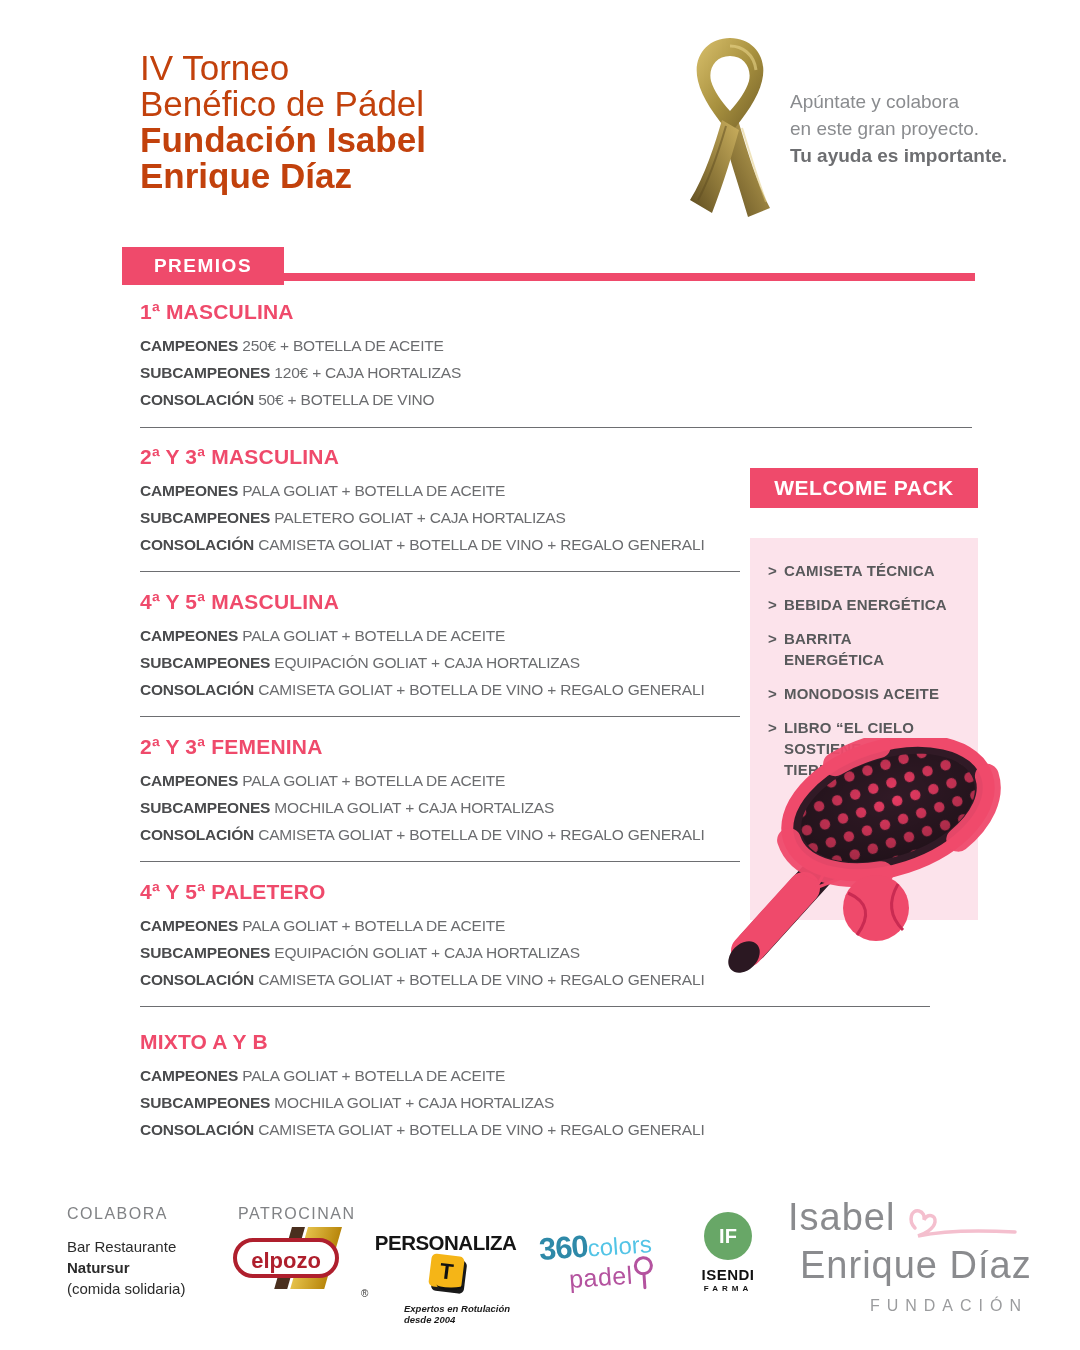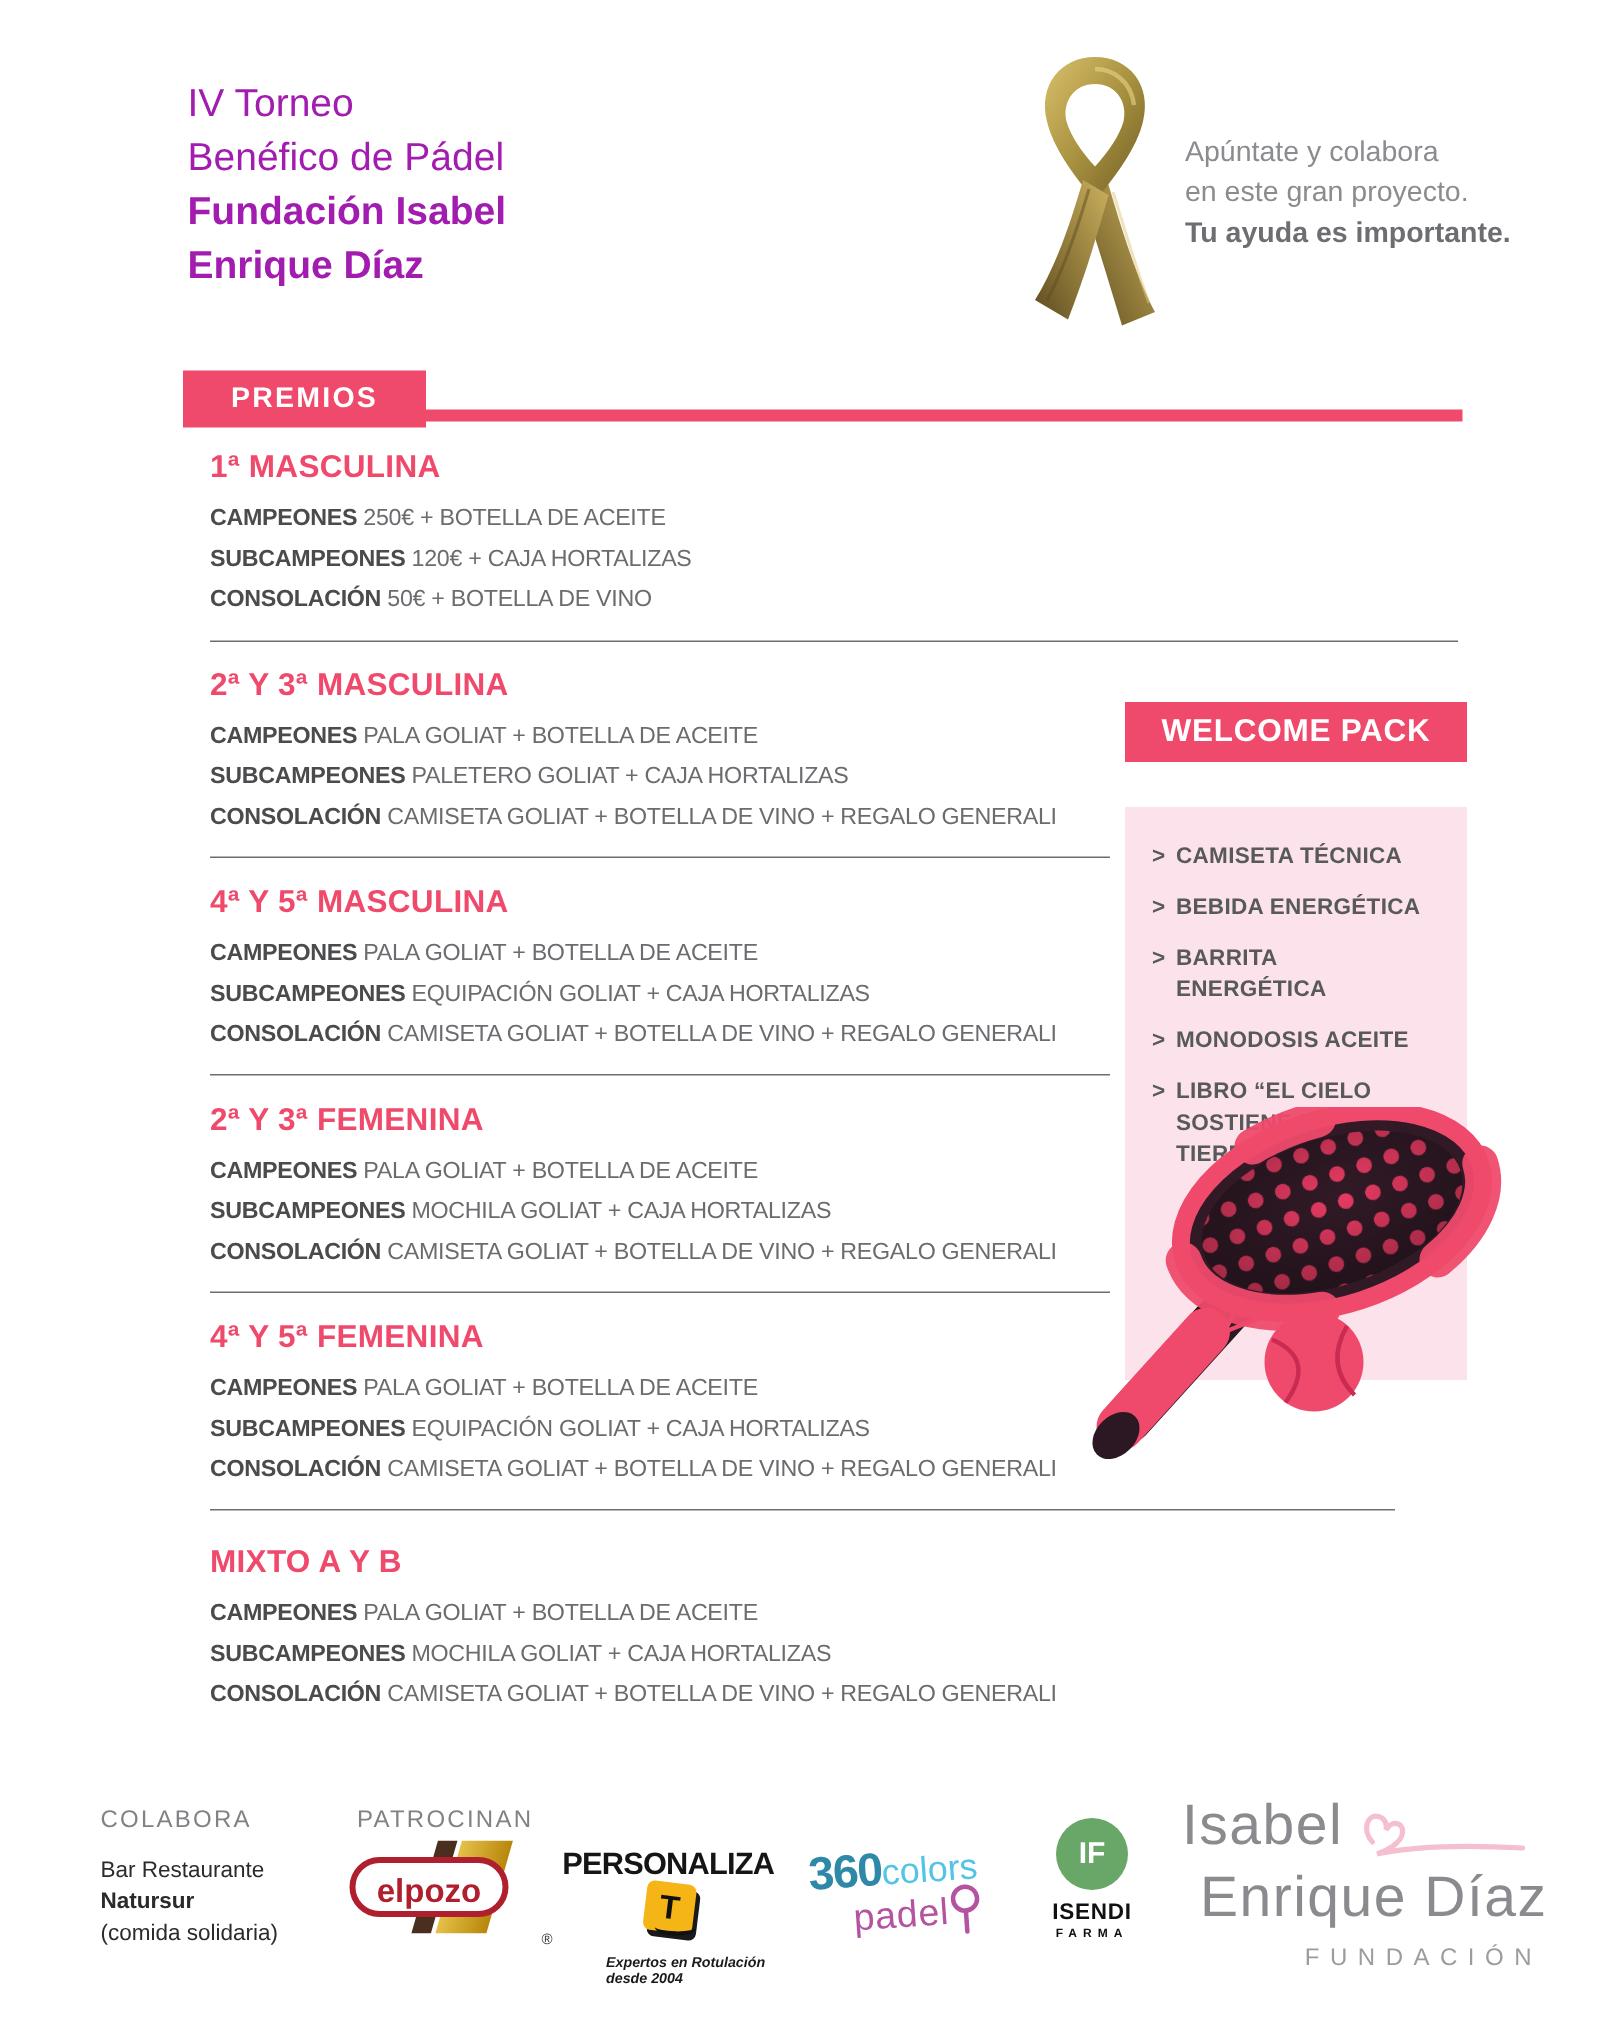--- a/index.html
+++ b/index.html
@@ -3,22 +3,22 @@
 <meta charset="utf-8">
 <style>
   * { margin:0; padding:0; box-sizing:border-box; }
   html,body { background:#e9e9e9; }
   body { font-family:"Liberation Sans","DejaVu Sans",sans-serif; }
   .poster {
     position:relative; width:1080px; height:1350px; margin:0 auto;
     background:#ffffff; overflow:hidden;
   }
   
-  .title { position:absolute; left:125px; top:50px; color:#a21caf;
-           font-size:26px; line-height:36px; white-space:nowrap; }
+  .title { position:absolute; left:140px; top:50px; color:#c2410c;
+           font-size:35px; line-height:36px; white-space:nowrap; }
   .title .t-regular { font-weight:400; }
   .title .t-bold { font-weight:700; }
   .ribbon-svg { position:absolute; left:682px; top:36px; }
   .note { position:absolute; left:790px; top:88px; font-size:19px; line-height:27px;
           color:#8A8C8F; white-space:nowrap; }
   .note .n-bold { font-weight:700; color:#6D6E71; }
   
   .premios-box { position:absolute; left:122px; top:247px; width:162px; height:38px;
                  background:#EF4A6B; color:#ffffff; font-weight:700; font-size:19px;
                  letter-spacing:1.5px; display:flex; align-items:center; justify-content:center; }
@@ -148,21 +148,21 @@
 
   <div class="section" style="top:735px">
     <h3>2ª Y 3ª FEMENINA</h3>
     <div class="row"><span class="lbl">CAMPEONES</span> <span>PALA GOLIAT + BOTELLA DE ACEITE</span></div>
     <div class="row"><span class="lbl">SUBCAMPEONES</span> <span>MOCHILA GOLIAT + CAJA HORTALIZAS</span></div>
     <div class="row"><span class="lbl">CONSOLACIÓN</span> <span>CAMISETA GOLIAT + BOTELLA DE VINO + REGALO GENERALI</span></div>
   </div>
   <div class="divider" style="left:140px;top:861px;width:600px"></div>
 
   <div class="section" style="top:880px">
-    <h3>4ª Y 5ª FEMENINA</h3>
+    <h3>4ª Y 5ª PALETERO</h3>
     <div class="row"><span class="lbl">CAMPEONES</span> <span>PALA GOLIAT + BOTELLA DE ACEITE</span></div>
     <div class="row"><span class="lbl">SUBCAMPEONES</span> <span>EQUIPACIÓN GOLIAT + CAJA HORTALIZAS</span></div>
     <div class="row"><span class="lbl">CONSOLACIÓN</span> <span>CAMISETA GOLIAT + BOTELLA DE VINO + REGALO GENERALI</span></div>
   </div>
   <div class="divider" style="left:140px;top:1006px;width:790px"></div>
 
   <div class="section" style="top:1030px">
     <h3>MIXTO A Y B</h3>
     <div class="row"><span class="lbl">CAMPEONES</span> <span>PALA GOLIAT + BOTELLA DE ACEITE</span></div>
     <div class="row"><span class="lbl">SUBCAMPEONES</span> <span>MOCHILA GOLIAT + CAJA HORTALIZAS</span></div>

